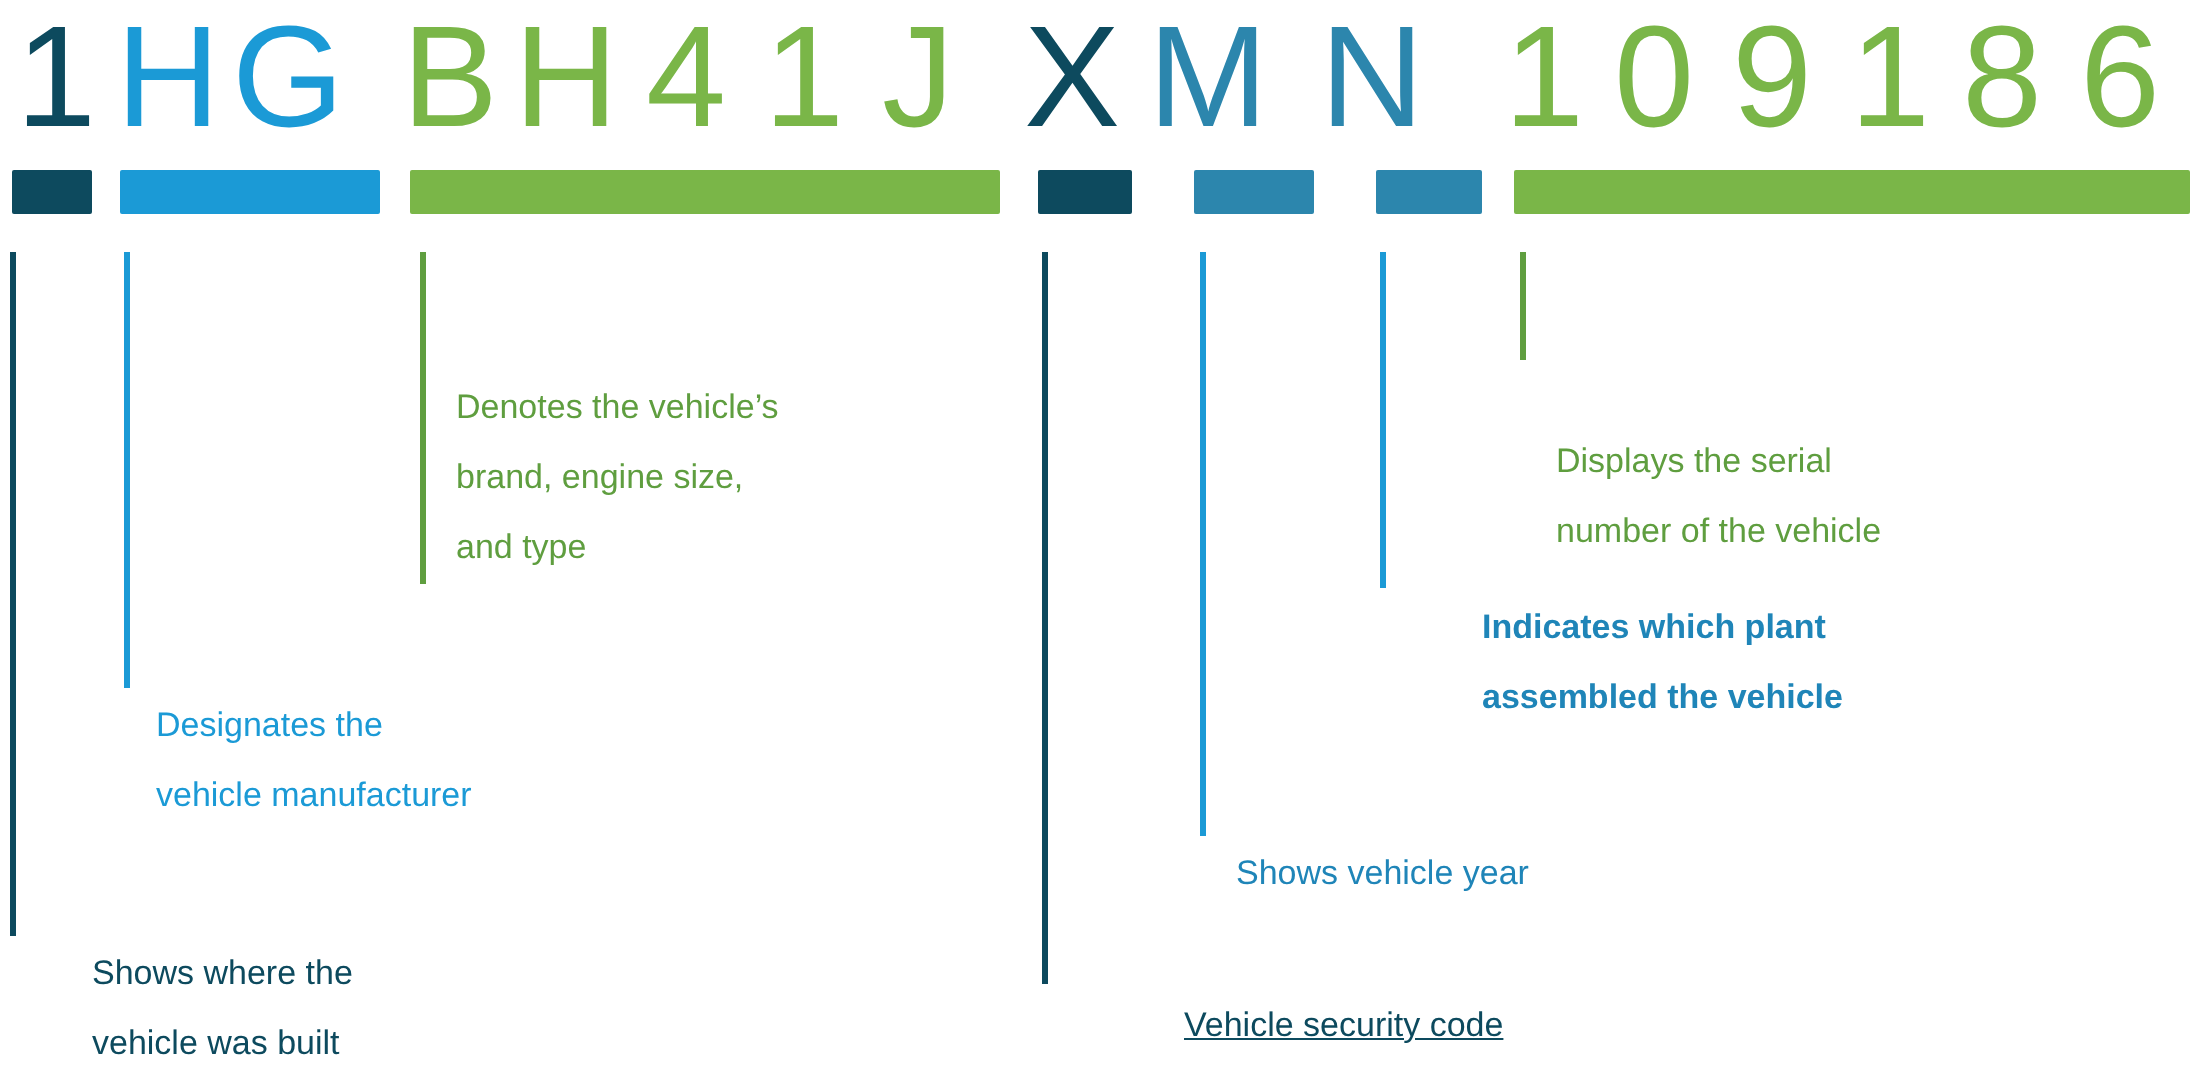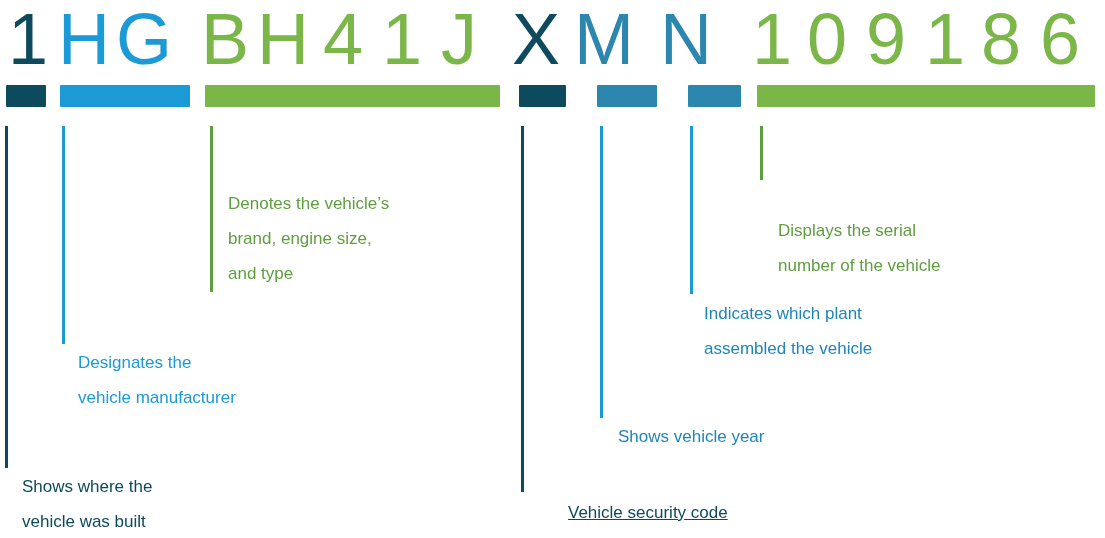--- a/index.html
+++ b/index.html
@@ -40,21 +40,21 @@
   .callout {
     position: absolute;
     font-size: 17px;
     line-height: 35px;
     font-weight: 400;
     white-space: pre-line;
   }
   .c-blue { color: #1b9ad6; }
   .c-green { color: #5f9e3f; }
   .c-midblue { color: #1f85b8; }
-  .c-darktext { color: #0d4a5e; }
+  .c-darktext { color: #0d4a5e; margin-left: 24px; }
 </style>
 </head>
 <body>
 
 <div id="diagram">
 
   <div class="vin-char" style="left:0px;  width:56px; color:#0d4a5e;">1</div>
   <div class="vin-char" style="left:56px; width:56px; color:#1b9ad6;">H</div>
   <div class="vin-char" style="left:116px;width:56px; color:#1b9ad6;">G</div>
   <div class="vin-char" style="left:197px;width:56px; color:#7ab648;">B</div>
@@ -88,21 +88,21 @@
   <div class="leader" style="left:690px; top:126px; height:168px; background:#1b9ad6;"></div>
   <div class="leader" style="left:760px; top:126px; height:54px;  background:#5f9e3f;"></div>
 
   <div class="callout c-green" style="left:228px; top:186px; width:300px;">Denotes the vehicle’s
 brand, engine size,
 and type</div>
 
   <div class="callout c-green" style="left:778px; top:181px; width:310px;margin-top:32px;">Displays the serial
 number of the vehicle</div>
 
-  <div class="callout c-midblue" style="left:704px; top:296px; width:310px;">Indicates which plant
+  <div class="callout c-midblue" style="left:741px; top:296px; width:310px;font-weight:bold;">Indicates which plant
 assembled the vehicle</div>
 
   <div class="callout c-midblue" style="left:618px; top:419px; width:300px;">Shows vehicle year</div>
 
   <div class="callout c-blue" style="left:78px; top:345px; width:300px;">Designates the
 vehicle manufacturer</div>
 
   <div class="callout c-darktext" style="left:22px; top:469px; width:300px;">Shows where the
 vehicle was built</div>
 

